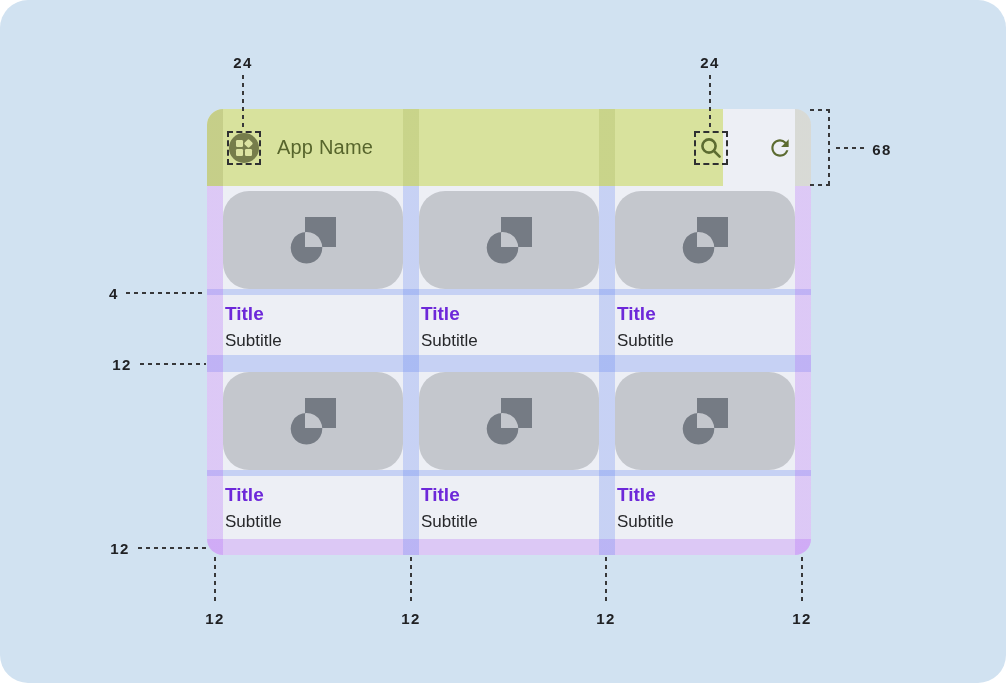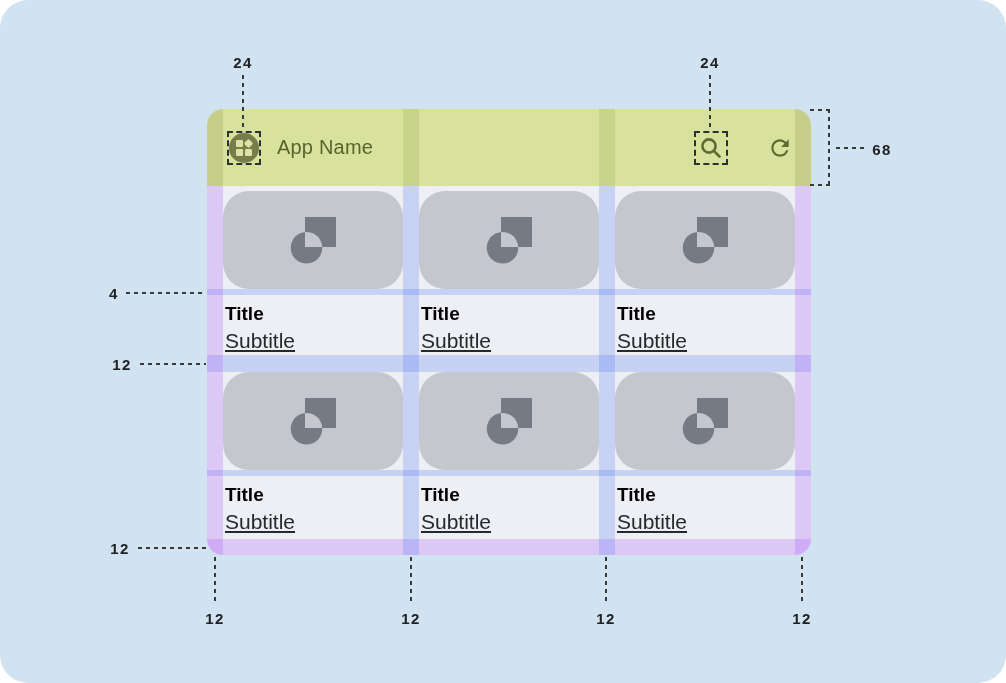--- a/index.html
+++ b/index.html
@@ -1,32 +1,32 @@
 <!DOCTYPE html>
 <html><head>
 <meta charset="utf-8">
 <style>
   html,body{margin:0;padding:0;background:#ffffff;}
   body{font-family:"Liberation Sans","DejaVu Sans",sans-serif;}
   .canvas{position:relative;width:1006px;height:683px;background:#d1e2f1;border-radius:28px;overflow:hidden;}
 
   
   .app-frame{position:absolute;left:207px;top:109px;width:604px;height:446px;background:#edeff5;border-radius:16px;overflow:hidden;}
-  .appbar{position:absolute;left:0;top:0;width:604px;height:77px;background:#d8e29d;}
+  .appbar{position:absolute;left:0;top:0;width:516px;height:77px;background:#d8e29d;}
   .appbar-logo{position:absolute;left:22px;top:24px;width:30px;height:30px;}
   .appbar-title{position:absolute;left:70px;top:0;height:77px;line-height:77px;font-size:20px;font-weight:500;color:#57652c;letter-spacing:.2px;}
   .appbar-search{position:absolute;left:491px;top:26px;}
   .appbar-refresh{position:absolute;left:560px;top:26px;}
 
   .card{position:absolute;width:180px;}
   .card-img{height:98px;border-radius:26px;background:#c4c7cd;display:flex;align-items:center;justify-content:center;}
   .card-gap{height:6px;}
   .card-text{padding:7px 0 0 2px;}
-  .card-title{font-size:19px;font-weight:700;color:#000000;line-height:24px;}
-  .card-subtitle{font-size:21px;font-weight:400;color:#27282b;line-height:24px;margin-top:3px;text-decoration:underline;}
+  .card-title{font-size:19px;font-weight:700;color:#6d28d9;line-height:24px;}
+  .card-subtitle{font-size:17px;font-weight:400;color:#27282b;line-height:24px;margin-top:3px;}
 
   
   .ov{position:absolute;pointer-events:none;}
   .band-h{left:0;width:604px;background:rgba(90,125,242,0.26);}
   .gutter-v{top:0;width:16px;height:446px;
     background:linear-gradient(rgba(90,110,0,0.12) 0 77px, rgba(90,125,242,0.26) 77px 100%);}
   .margin-v{top:0;width:16px;height:446px;
     background:linear-gradient(rgba(75,75,0,0.13) 0 77px, rgba(173,90,248,0.26) 77px 100%);}
   .band-bottom{left:0;top:430px;width:604px;height:16px;background:rgba(173,90,248,0.26);}
 

